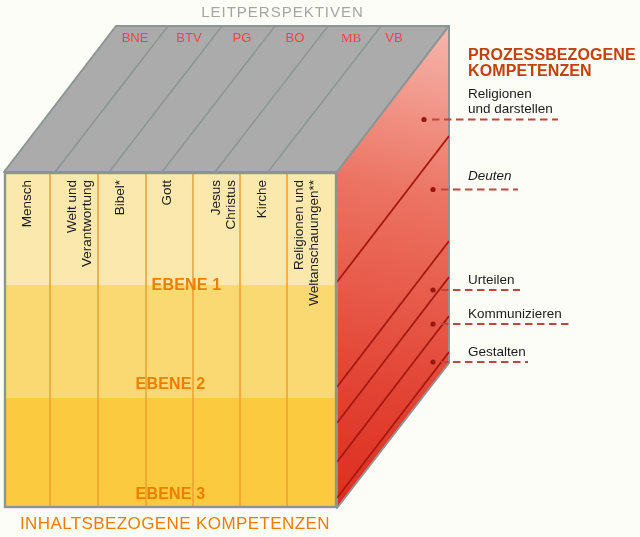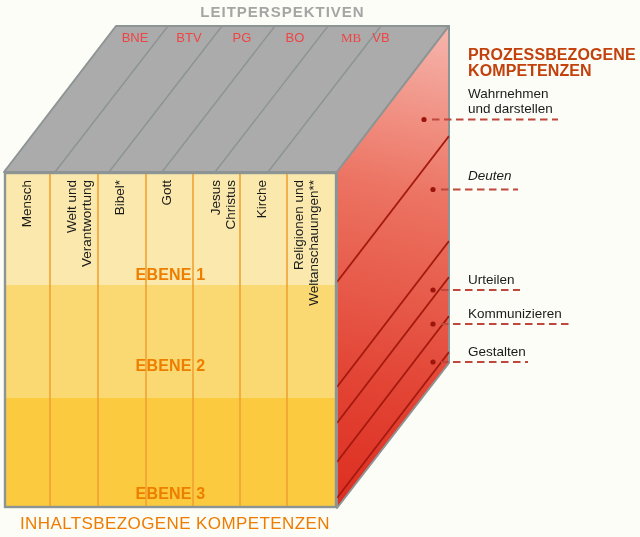--- a/index.html
+++ b/index.html
@@ -3,21 +3,21 @@
 <meta charset="utf-8">
 <style>
   html,body{margin:0;padding:0;background:#fdfdf8;}
   #stage{
     position:relative;width:640px;height:537px;overflow:hidden;
     background:#fdfdf8;
     font-family:"Liberation Sans","DejaVu Sans",sans-serif;
   }
   .abs{position:absolute;}
   .main-title{
-    font-size:15px;font-weight:bold;color:#a5a5a5;letter-spacing:1px;
+    font-size:15px;font-weight:normal;color:#a5a5a5;letter-spacing:1px;
     width:333px;left:116px;top:3px;text-align:center;
   }
   .top-label{
     font-size:13px;color:#ef4444;top:30px;transform:translateX(-50%);
     white-space:nowrap;
   }
   .col-label-wrap{width:0;height:0;top:180px;}
   .col-label{
     position:absolute;top:0;right:0;
     transform:rotate(-90deg);transform-origin:top right;
@@ -110,21 +110,21 @@
     </g>
   </svg>
 
   <div class="abs main-title">LEITPERSPEKTIVEN</div>
 
   <div class="abs top-label" style="left:135px;">BNE</div>
   <div class="abs top-label" style="left:189px;">BTV</div>
   <div class="abs top-label" style="left:242px;">PG</div>
   <div class="abs top-label" style="left:295px;">BO</div>
   <div class="abs top-label" style="left:351px;font-family:Liberation Serif, serif;">MB</div>
-  <div class="abs top-label" style="left:381px;text-align:center;">VB</div>
+  <div class="abs top-label" style="left:394px;text-align:center;">VB</div>
 
   <div class="abs col-label-wrap" style="left:19px;">
       <span class="col-label">Mensch</span>
     </div>
   <div class="abs col-label-wrap" style="left:64px;">
       <span class="col-label">Welt und Verantwortung</span>
     </div>
   <div class="abs col-label-wrap" style="left:112px;">
       <span class="col-label">Bibel*</span>
     </div>
@@ -135,28 +135,28 @@
       <span class="col-label">Jesus Christus</span>
     </div>
   <div class="abs col-label-wrap" style="left:254px;">
       <span class="col-label">Kirche</span>
     </div>
   <div class="abs col-label-wrap" style="left:291px;">
       <span class="col-label">Religionen und
 Weltanschauungen**</span>
     </div>
 
-  <div class="abs ebene" style="top:266px;">EBENE 1</div>
-  <div class="abs ebene" style="top:357px;">EBENE 2</div>
+  <div class="abs ebene" style="top:276px;padding-left:16px;">EBENE 1</div>
+  <div class="abs ebene" style="top:375px;">EBENE 2</div>
   <div class="abs ebene" style="top:485px;">EBENE 3</div>
 
   <div class="abs bottom-heading">INHALTSBEZOGENE KOMPETENZEN</div>
 
   <div class="abs right-heading">PROZESSBEZOGENE
 KOMPETENZEN</div>
-  <div class="abs process-item" style="top:86px;">Wahrnehmen
+  <div class="abs process-item" style="top:86px;">Religionen
 und darstellen</div>
   <div class="abs process-item" style="top:168px;font-style:italic;">Deuten</div>
   <div class="abs process-item" style="top:272px;">Urteilen</div>
   <div class="abs process-item" style="top:306px;">Kommunizieren</div>
   <div class="abs process-item" style="top:344px;">Gestalten</div>
 
 </div>
 
 </body></html>

